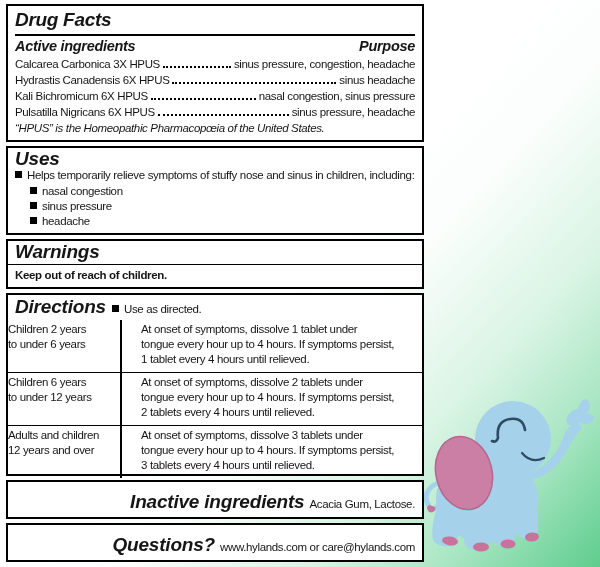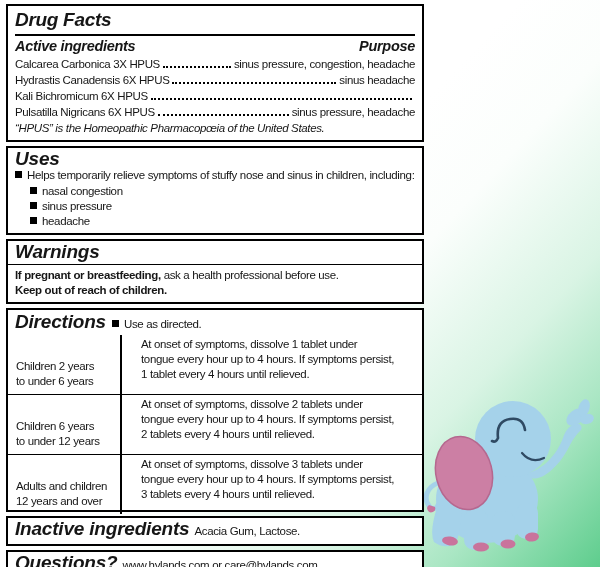--- a/index.html
+++ b/index.html
@@ -31,24 +31,24 @@
   .sub-bullets{display:flex; padding-left:15px; margin-top:1px;flex-direction:column;}
   .sub-bullets .sb{margin-right:42px; white-space:nowrap;}
   .sub-bullets .sb:last-child{margin-right:0;}
   .wdiv{border:none; border-top:1.5px solid var(--border); margin:3px -7px;}
   .dir-headrow{padding:1px 0 3px;}
   .dir-headrow .head{margin-right:6px;}
   .dir-table{position:relative; margin:0 -7px -4px;}
   .vline{position:absolute; left:112px; top:0; bottom:0; width:1.5px; background:var(--border);}
   .dir-row{display:flex; padding:2px 0 5px;}
   .dir-row + .dir-row{border-top:1.5px solid var(--border);}
-  .dir-row .age{width:112px; padding-left:8px; padding-right:6px;margin-top:22px;}
+  .dir-row .age{width:112px; padding-right:6px;}
   .dir-row .inst{flex:1; padding-left:21px; padding-right:9px;}
   .line{display:block;}
-  .inline-sect{display:flex; align-items:baseline; padding:2px 7px 5px;}
+  .inline-sect{display:flex; align-items:baseline; padding:11px 7px 5px;justify-content:flex-end;}
   .inline-sect .head{margin-right:5px; white-space:nowrap;}
   .elephant{position:absolute; left:424px; top:393px; width:172px; height:162px;}
 </style>
 </head>
 <body>
 
 <div class="label">
 
   <div class="box">
     <div class="drug-facts">Drug Facts</div>
@@ -63,20 +63,21 @@
       <span class="pu">sinus pressure, congestion, headache</span>
     </div>
     <div class="ing-row">
       <span class="nm">Hydrastis Canadensis 6X HPUS</span>
       <span class="leader"></span>
       <span class="pu">sinus headache</span>
     </div>
     <div class="ing-row">
       <span class="nm">Kali Bichromicum 6X HPUS</span>
       <span class="leader"></span>
+      <span class="pu">nasal congestion, sinus pressure</span>
     </div>
     <div class="ing-row">
       <span class="nm">Pulsatilla Nigricans 6X HPUS</span>
       <span class="leader"></span>
       <span class="pu">sinus pressure, headache</span>
     </div>
     <div class="footnote">“HPUS” is the Homeopathic Pharmacopœia of the United States.</div>
   </div>
 
   <div class="box">
@@ -87,24 +88,20 @@
     <div class="sub-bullets bodytext">
       <span class="sb"><span class="sq"></span><span>nasal congestion</span></span>
       <span class="sb"><span class="sq"></span><span>sinus pressure</span></span>
       <span class="sb"><span class="sq"></span><span>headache</span></span>
     </div>
   </div>
 
   <div class="box">
     <div class="head">Warnings</div>
     <hr class="wdiv">
-    <div class="bodytext">
-      <span class="b">If pregnant or breastfeeding,</span>
-      <span>ask a health professional before use.</span>
-    </div>
     <div class="bodytext b">Keep out of reach of children.</div>
   </div>
 
   <div class="box" style="padding-bottom:0;">
     <div class="dir-headrow">
       <span class="head">Directions</span><span class="sq"></span><span class="bodytext">Use as directed.</span>
     </div>
     <div class="dir-table">
       <div class="vline"></div>
       <div class="dir-row">

